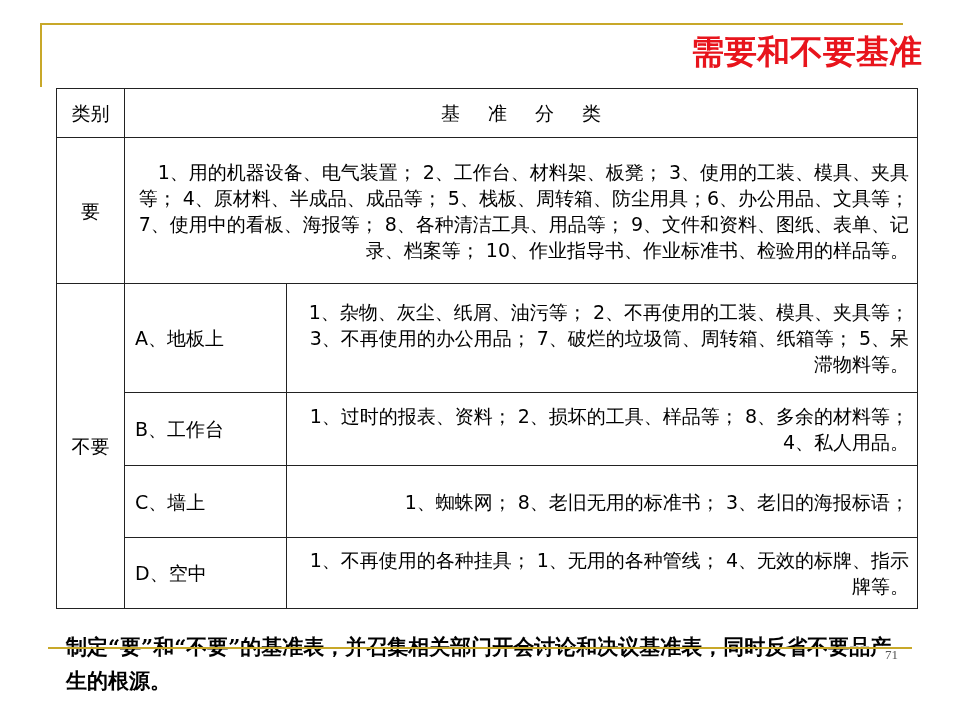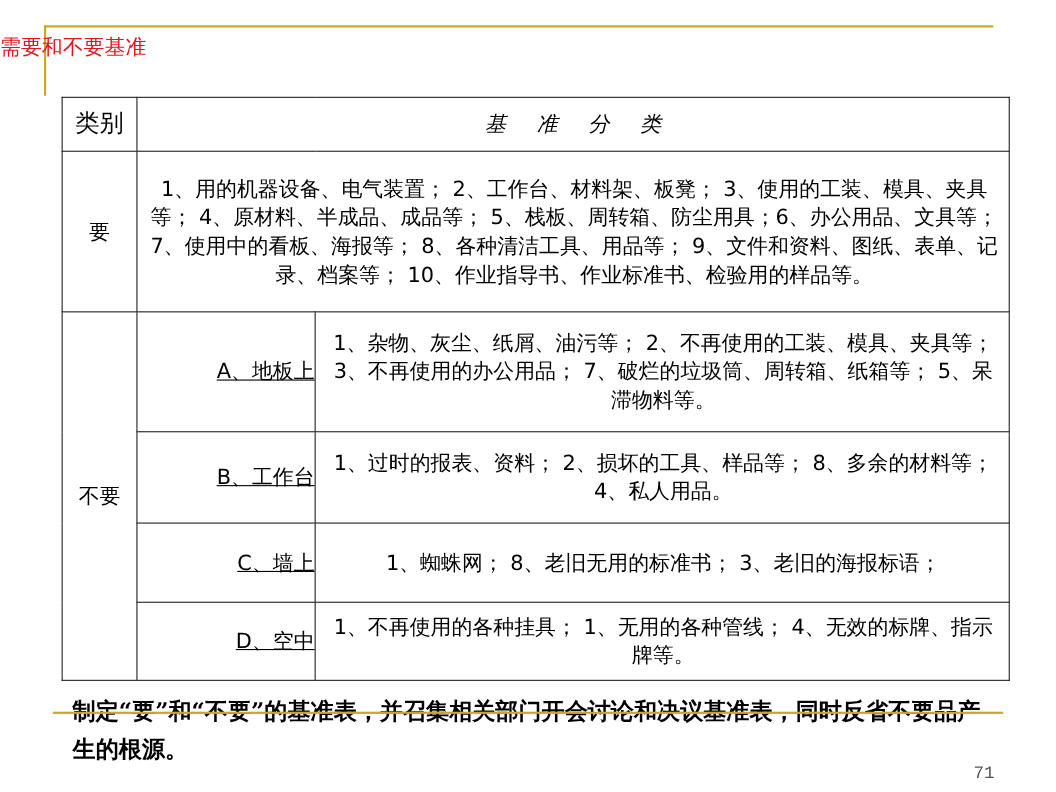--- a/index.html
+++ b/index.html
@@ -4,55 +4,55 @@
   <style>
     * { box-sizing: border-box; margin: 0; padding: 0; }
     html, body { width: 960px; height: 720px; background: #ffffff; overflow: hidden; }
     body { position: relative; font-family: "DejaVu Sans", sans-serif; color: #000; }
 
     .gold-h-top { position: absolute; left: 40px; top: 23px; width: 863px; height: 2px; background: #c8a829; }
     .gold-v-left { position: absolute; left: 40px; top: 23px; width: 2px; height: 64px; background: #c8a829; }
     .gold-h-bottom { position: absolute; left: 48px; top: 647px; width: 864px; height: 2px; background: #c8a829; z-index: 1; }
 
     .slide-title {
-      position: absolute; left: 0; top: 30px; width: 922px; text-align: left;
-      font-family: "DejaVu Serif", serif; font-weight: normal; font-size: 19px; color: #e8141c;
+      position: absolute; left: 0; top: 30px; width: 922px; text-align: right;
+      font-family: "DejaVu Serif", serif; font-weight: bold; font-size: 33px; color: #e8141c;
       letter-spacing: 0px;
     }
 
     table.criteria {
       position: absolute; left: 56px; top: 88px; width: 862px;
       border-collapse: collapse; table-layout: fixed;
       font-size: 19px; line-height: 26px;
     }
     table.criteria td, table.criteria th {
       border: 1.5px solid #222; vertical-align: middle; font-weight: normal;
     }
     .col-cat { width: 68px; }
     .col-sub { width: 162px; }
     .hdr { height: 49px; text-align: center; }
-    .hdr-cat { font-size: 22px; }
-    .hdr-main { letter-spacing: 28px; padding-left: 28px; font-size: 19px; font-style: italic; }
+    .hdr-cat { font-size: 19px; }
+    .hdr-main { letter-spacing: 28px; padding-left: 28px; font-size: 19px; }
     .cat-cell { text-align: center; }
-    .body-cell { padding: 4px 8px 4px 10px; text-align: center; }
-    .sub-cell { text-align: right; text-decoration: underline; }
+    .body-cell { padding: 4px 8px 4px 10px; text-align: right; }
+    .sub-cell { padding-left: 10px; text-align: left; }
     .row-yao { height: 146px; }
     .row-a { height: 109px; }
-    .row-b { height: 83px; }
+    .row-b { height: 73px; }
     .row-c { height: 72px; }
     .row-d { height: 71px; }
 
     .footer-note {
       position: absolute; left: 66px; top: 630px; width: 840px;
       font-family: "DejaVu Serif", serif; font-weight: bold; font-size: 21px; line-height: 34px;
       color: #000; z-index: 0;
     }
     .page-number {
-      position: absolute; left: 885px; top: 694px;
-      font-family: Liberation Mono, monospace; font-size: 16px; color: #555;
+      position: absolute; left: 885px; top: 647px;
+      font-family: Liberation Serif, serif; font-size: 13px; color: #555;
     }
   </style>
 </head>
 <body>
 
 <div class="gold-h-top"></div>
 <div class="gold-v-left"></div>
 
 <div class="slide-title">需要和不要基准</div>
 

